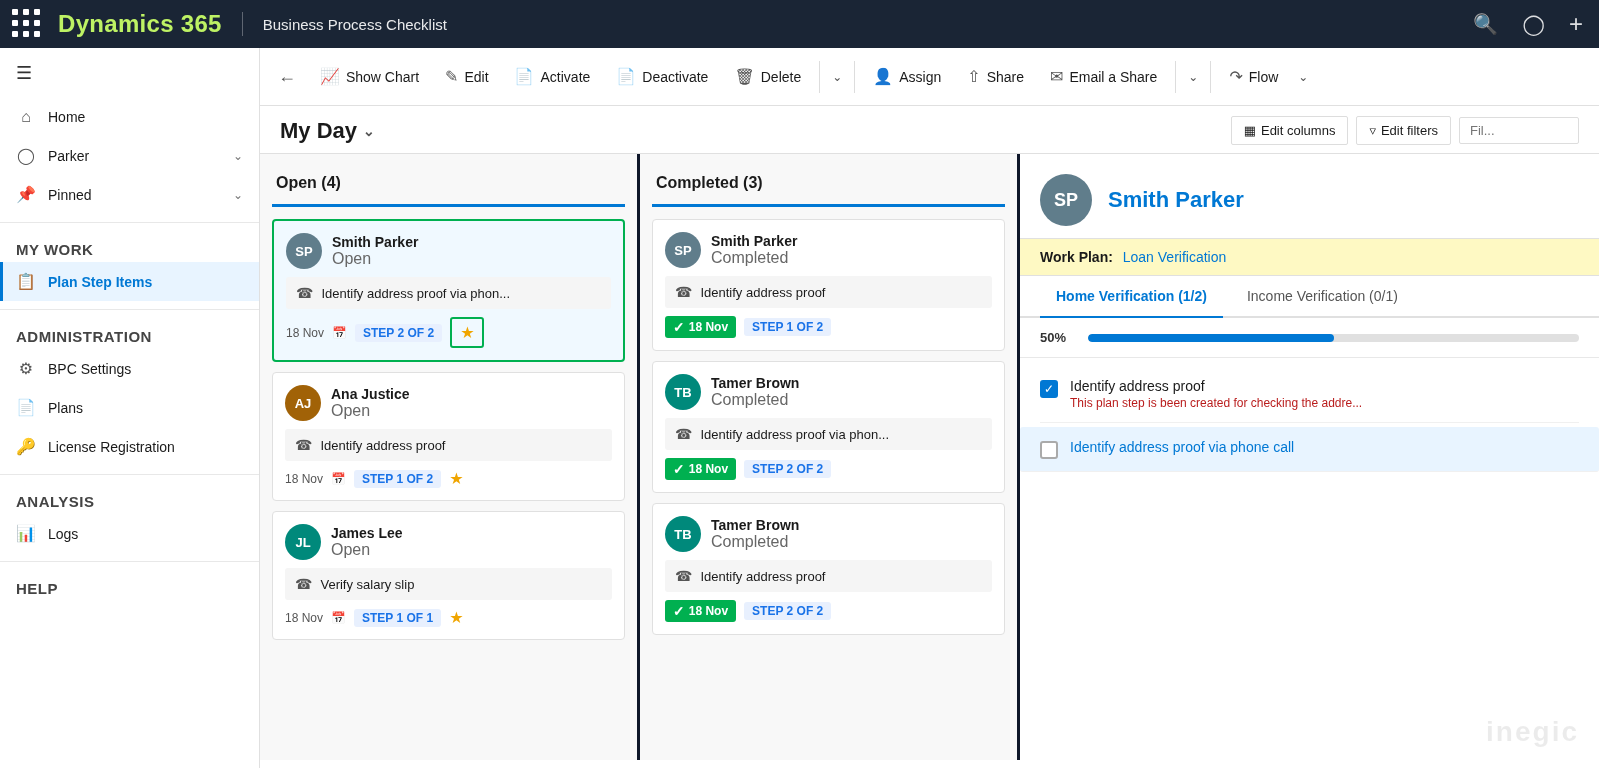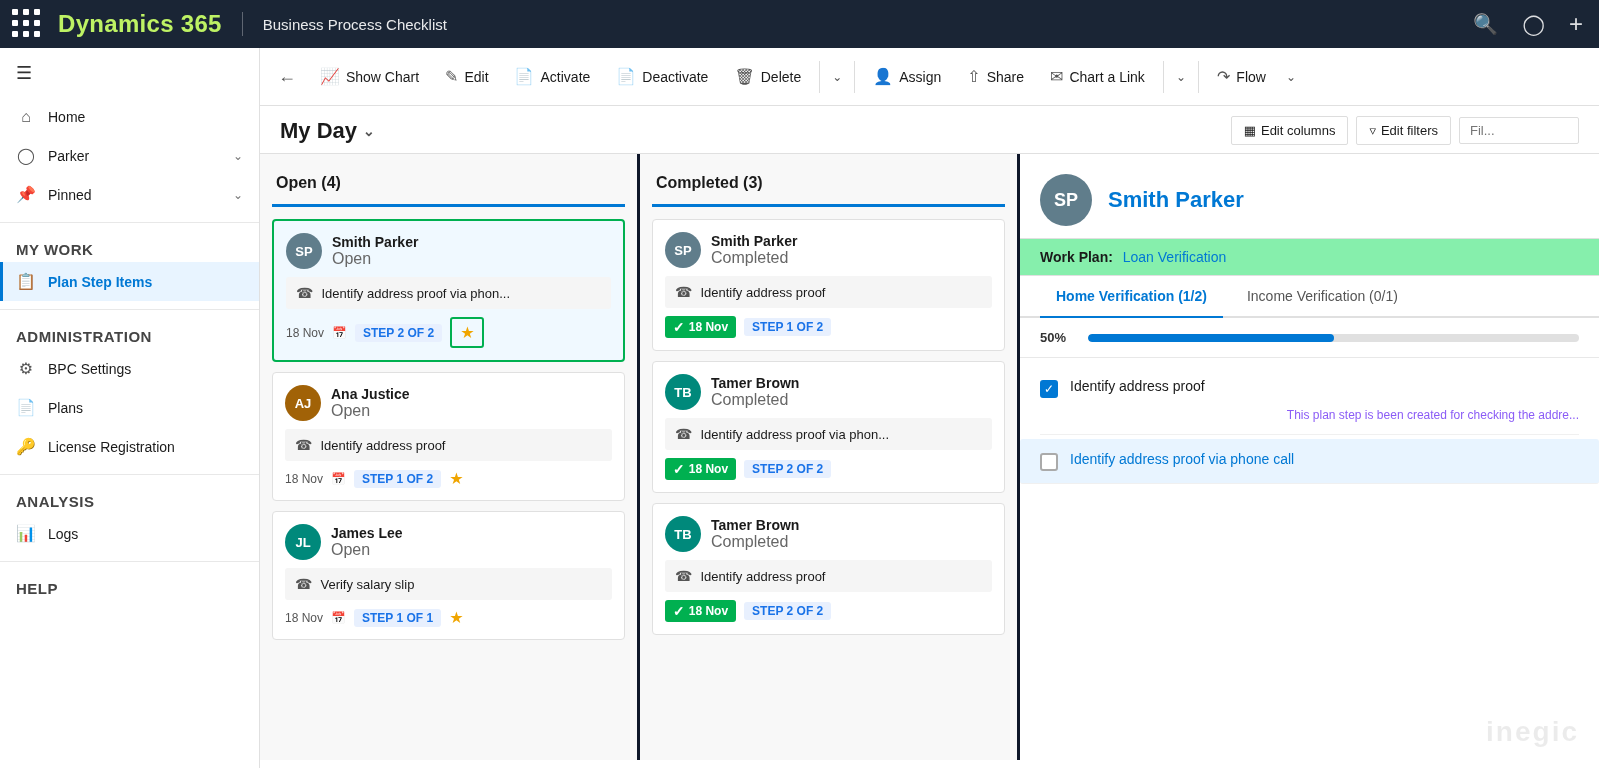--- a/index.html
+++ b/index.html
@@ -339,21 +339,21 @@
       display: flex; align-items: center; justify-content: center;
       font-size: 18px; font-weight: 700; color: #fff;
     }
     .detail-name {
       font-size: 22px;
       font-weight: 600;
       color: #0078d4;
     }
     .detail-work-plan {
       padding: 10px 20px;
-      background: #86efac;
+      background: #fef9c3;
       border-bottom: 1px solid #e0e0e0;
       font-size: 14px;
       color: #333;
     }
     .detail-work-plan strong { color: #1a1a1a; }
     .detail-tabs {
       display: flex;
       gap: 8px;
       border-bottom: 2px solid #e0e0e0;
       padding: 0 20px;
@@ -420,21 +420,21 @@
       border-radius: 3px;
       background: #0078d4;
       display: flex; align-items: center; justify-content: center;
       flex-shrink: 0;
       margin-top: 2px;
     }
     .step-check { color: #fff; font-size: 12px; }
     .step-content { flex: 1; }
     .step-title { font-size: 14px; font-weight: 500; color: #1a1a1a; }
     .step-title.linked { color: #0078d4; }
-    .step-desc { font-size: 12px; color: #8b5cf6; margin-top: 14px; text-align: right; }
+    .step-desc { font-size: 12px; color: #b91c1c; margin-top: 2px; }
     .step-item.highlighted { background: #e8f4ff; margin: 4px -20px; padding: 12px 20px; border-radius: 3px; }
 
     
     .watermark {
       position: absolute;
       bottom: 12px;
       right: 20px;
       font-size: 28px;
       color: rgba(0,0,0,0.08);
       font-weight: 700;
@@ -540,21 +540,21 @@
   <button class="toolbar-btn">
     <span class="btn-icon">👤</span>
     <span>Assign</span>
   </button>
   <button class="toolbar-btn">
     <span class="btn-icon">⇧</span>
     <span>Share</span>
   </button>
   <button class="toolbar-btn">
     <span class="btn-icon">✉</span>
-    <span>Chart a Link</span>
+    <span>Email a Share</span>
   </button>
   <div class="toolbar-divider"></div>
   <span class="toolbar-chevron">⌄</span>
   <div class="toolbar-divider"></div>
   <button class="toolbar-btn">
     <span class="btn-icon">↷</span>
     <span>Flow</span>
   </button>
   <span class="toolbar-chevron">⌄</span>
 </div>

